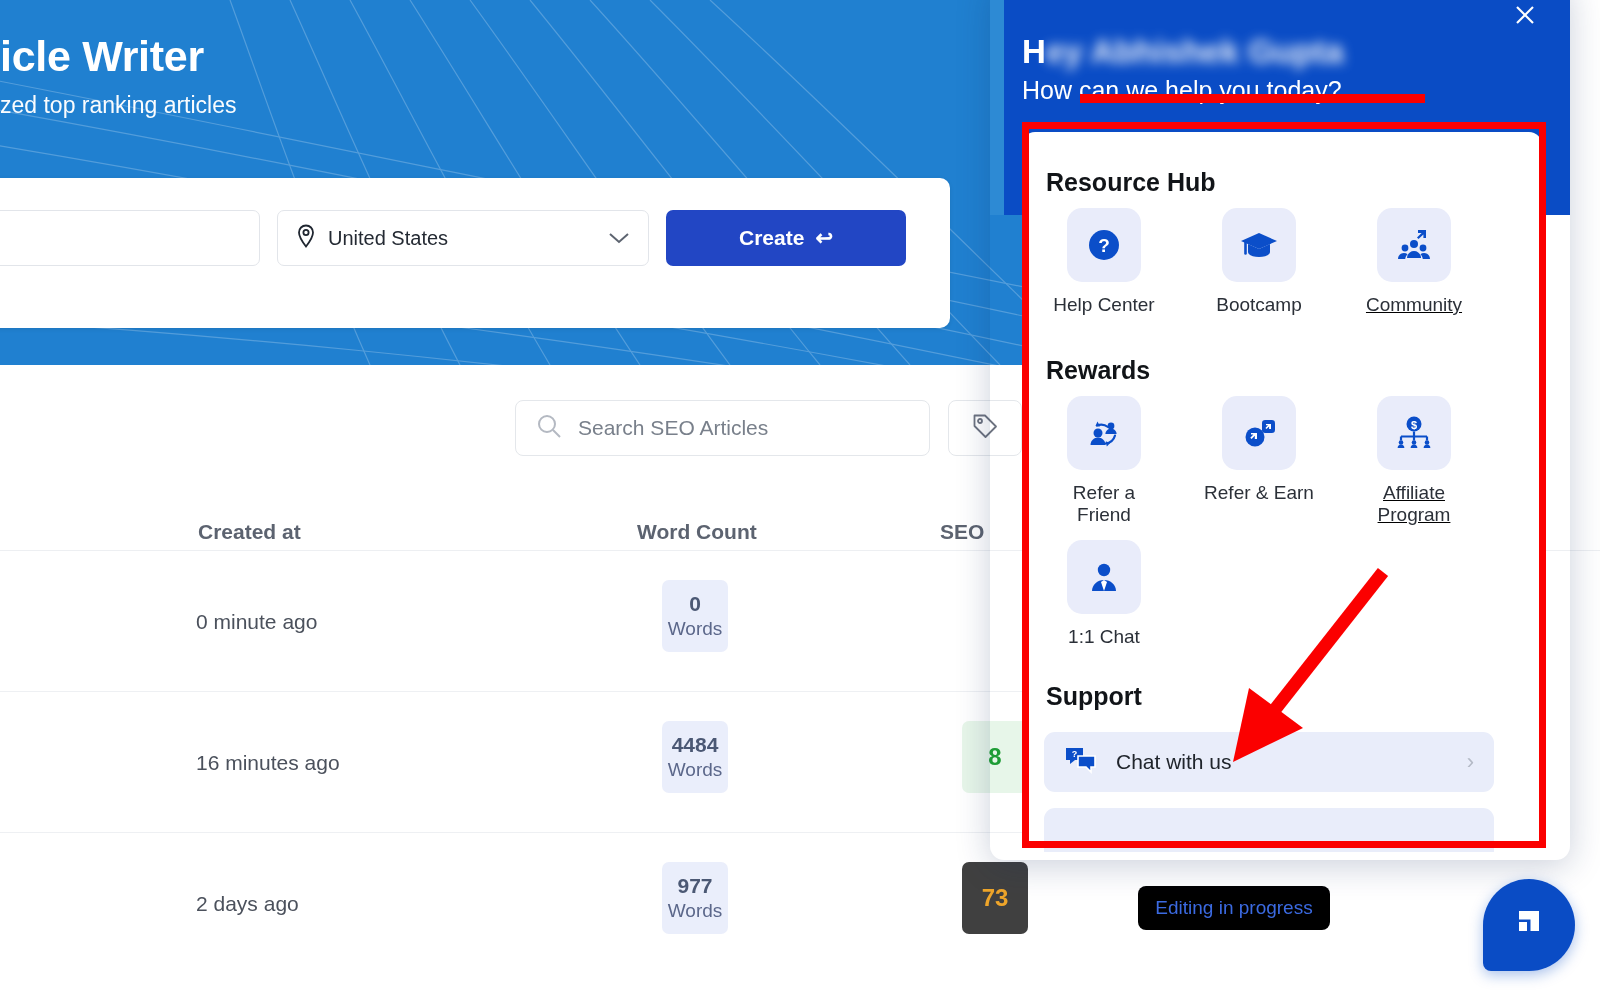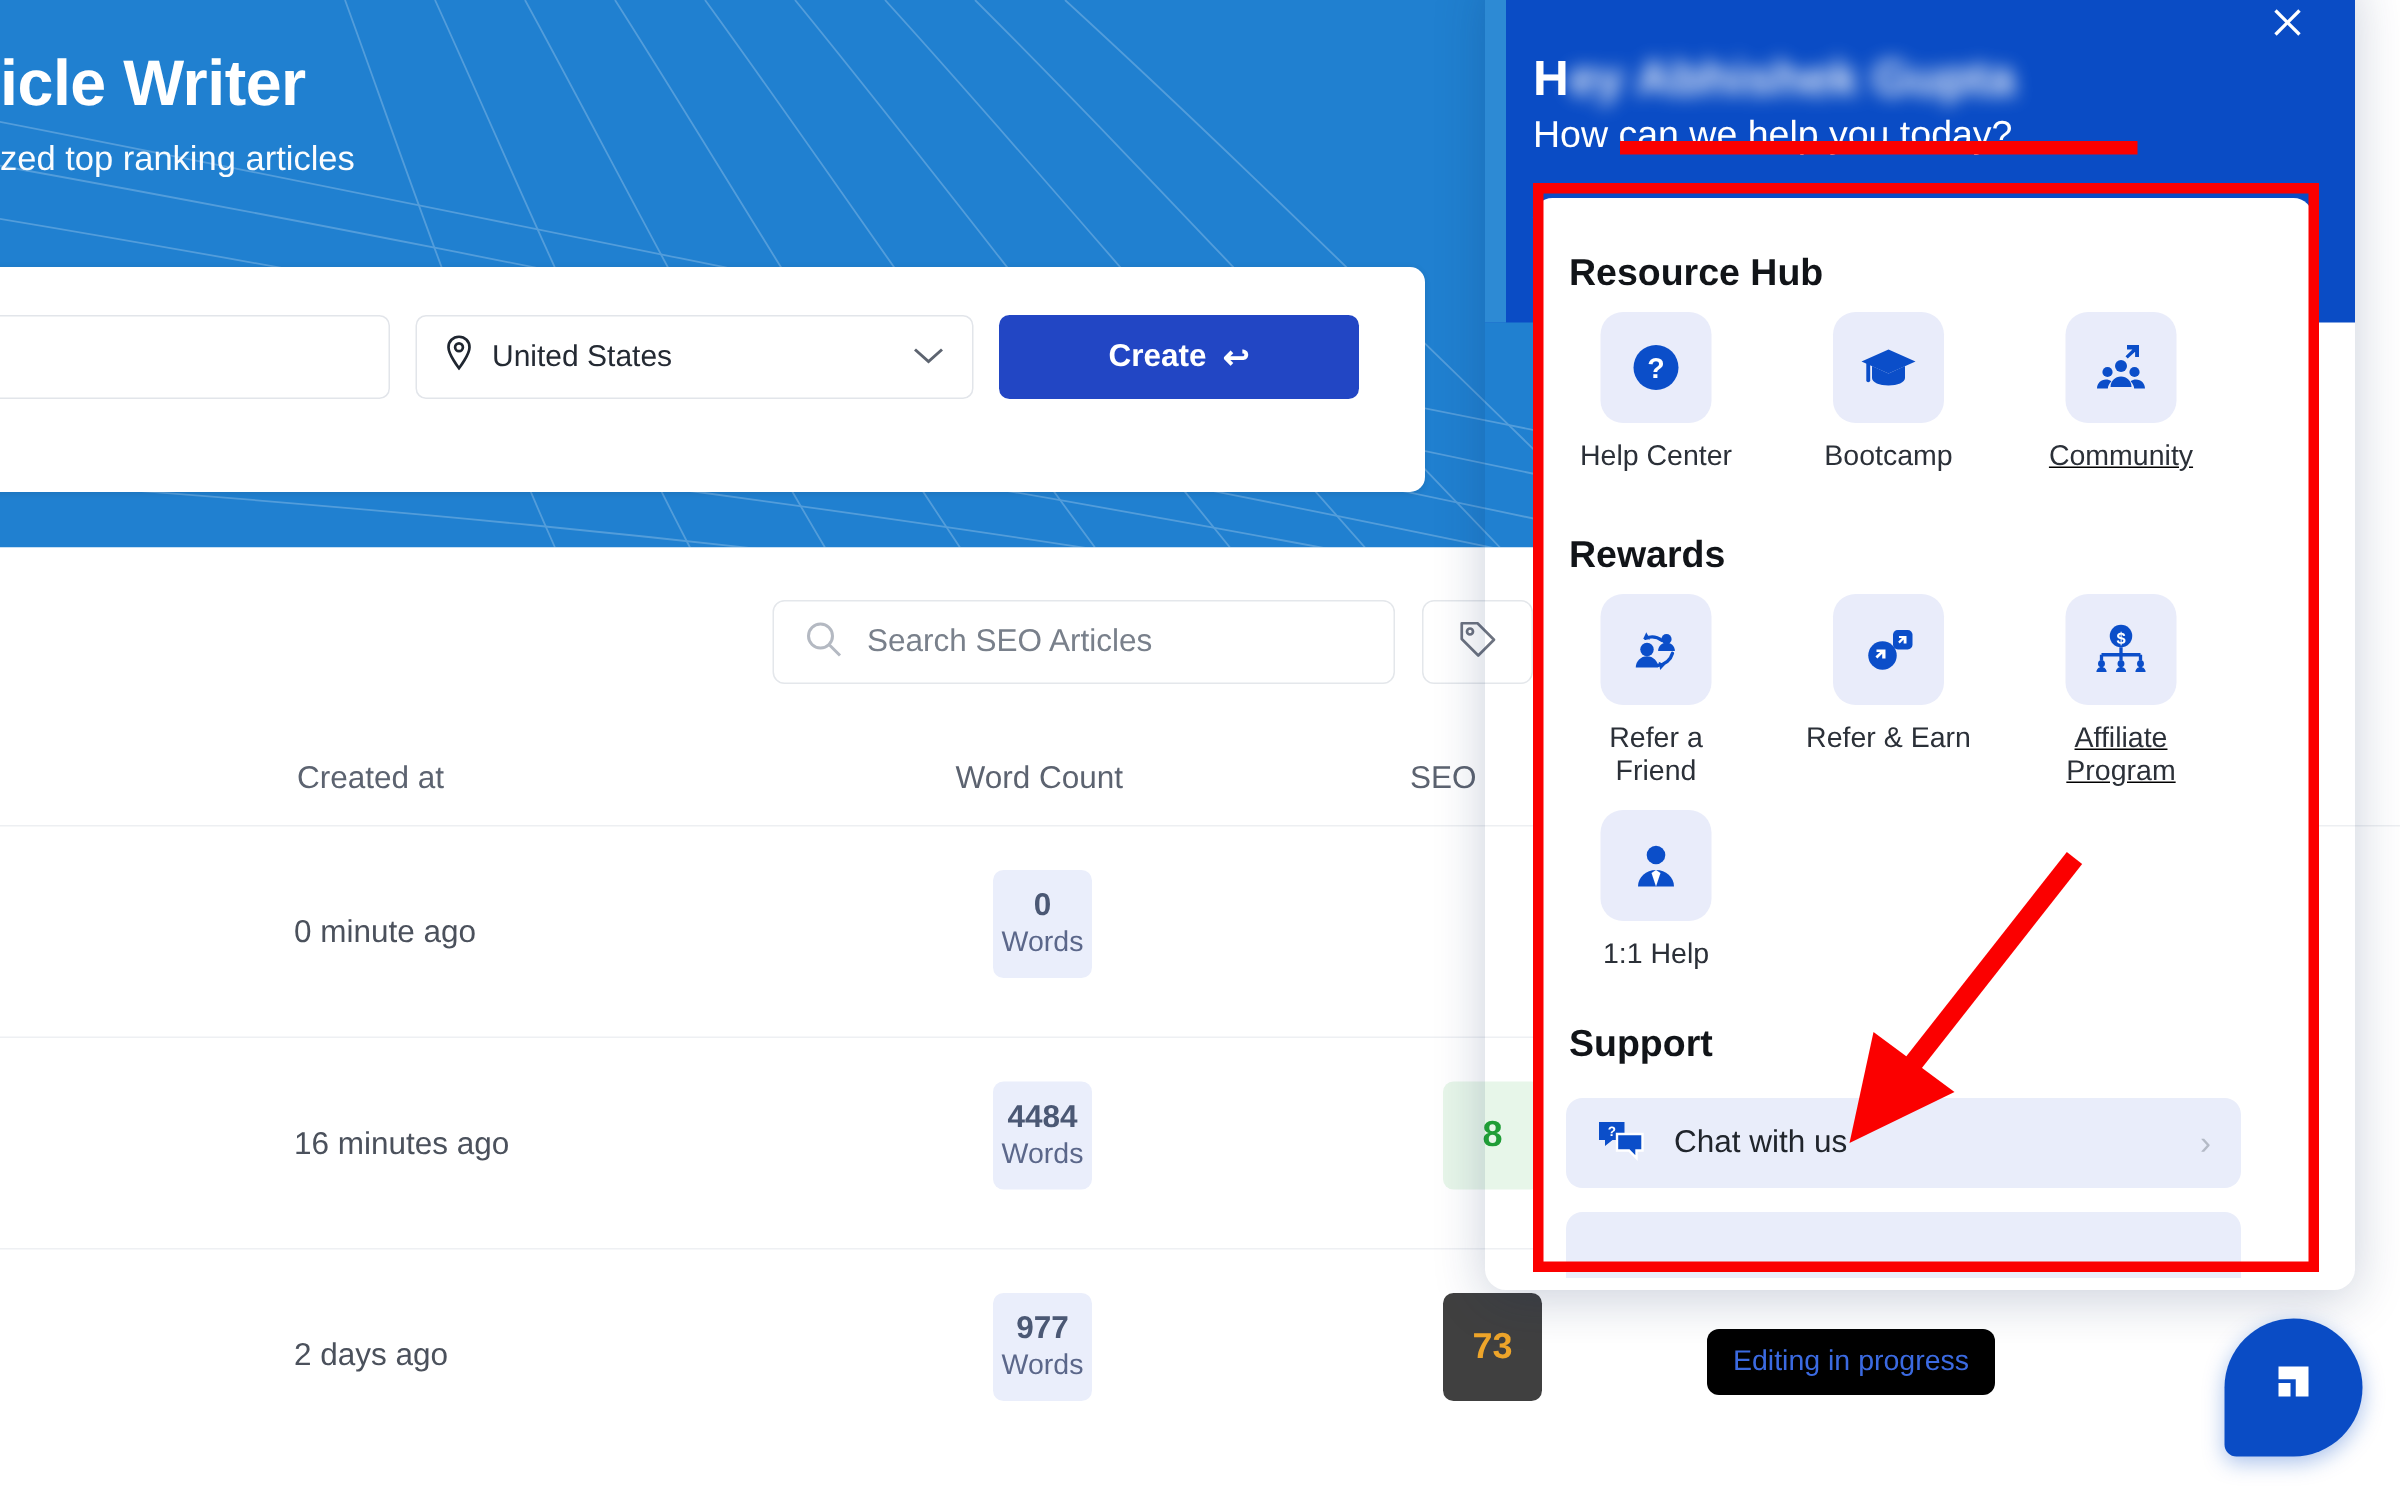--- a/index.html
+++ b/index.html
@@ -66,21 +66,21 @@
   .tag-btn {
     position: absolute; left: 948px; top: 0; width: 74px; height: 56px;
     border: 1px solid #e4e7eb; border-radius: 8px;
     display: flex; align-items: center; justify-content: center;
   }
 
   .thead {
     position: absolute; left: 0; top: 130px; width: 1600px; height: 56px;
     border-bottom: 1px solid #edeff2;
   }
-  .th { position: absolute; font-size: 21px; color: #5c6370; font-weight: normal; top: 12px; }
+  .th { position: absolute; font-size: 21px; color: #5c6370; font-weight: bold; top: 25px; }
   .th-created { left: 198px; }
   .th-words  { left: 637px; }
   .th-seo    { left: 940px; }
 
   .row { position: absolute; left: 0; width: 1284px; height: 141px; border-bottom: 1px solid #eef0f3; }
   .row-1 { top: 186px; }
   .row-2 { top: 327px; }
   .row-3 { top: 468px; border-bottom: none; }
 
   .cell-title {
@@ -401,21 +401,21 @@
       </div>
 
       <div class="tile c1 r3">
         <div class="tile-ico">
           <svg width="42" height="40" viewBox="0 0 42 40">
             <circle cx="21" cy="13" r="6.2" fill="#0b4ec9"></circle>
             <path d="M9 34c0-6.2 5.4-11 12-11s12 4.8 12 11z" fill="#0b4ec9"></path>
             <path d="M21 23l-3 2 3 9 3-9z" fill="#ffffff"></path>
           </svg>
         </div>
-        <div class="tile-lbl">1:1 Help</div>
+        <div class="tile-lbl">1:1 Chat</div>
       </div>
 
       <div class="sec-title sec-sp">Support</div>
 
       <div class="support-row sr1">
         <span>
           <svg width="34" height="30" viewBox="0 0 34 30">
             <path d="M2 3h17v12H11l-5 4v-4H2z" fill="#0b4ec9"></path>
             <text x="10.5" y="12" text-anchor="middle" font-size="9" font-weight="bold" fill="#fff" font-family="Liberation Sans, sans-serif">?</text>
             <path d="M14 11h17v11h-4v5l-5-5h-8z" fill="#0b4ec9" stroke="#ffffff" stroke-width="1.6"></path>

